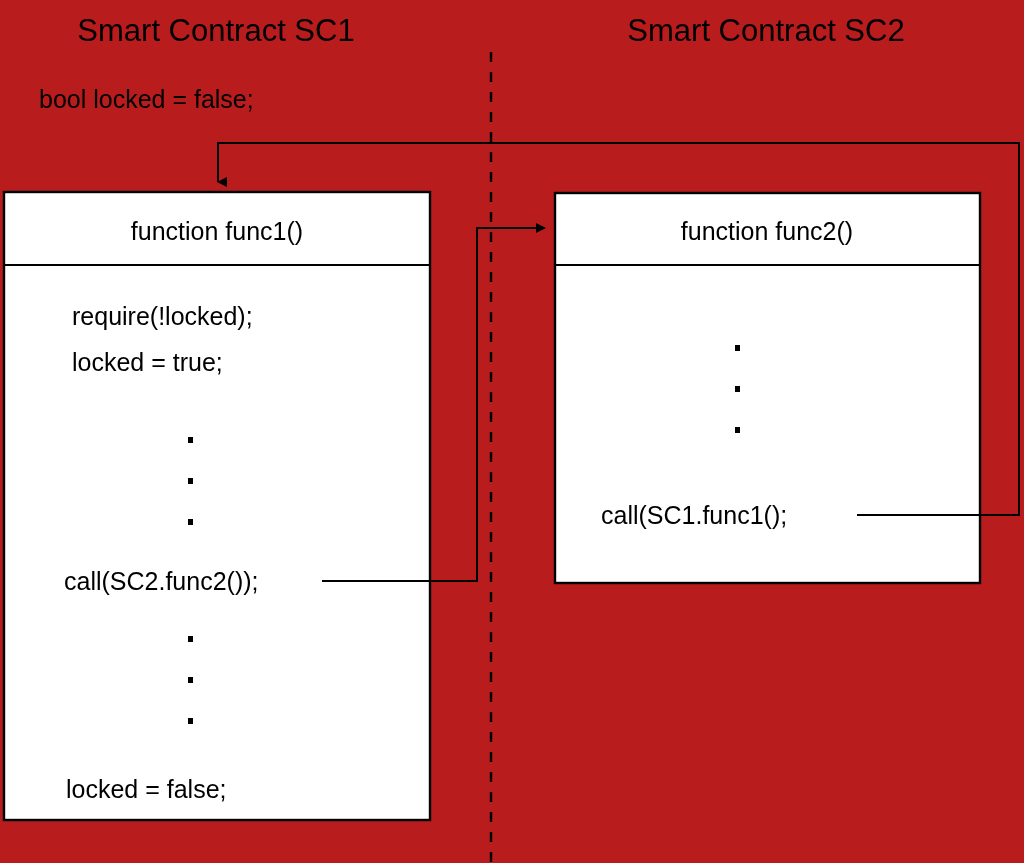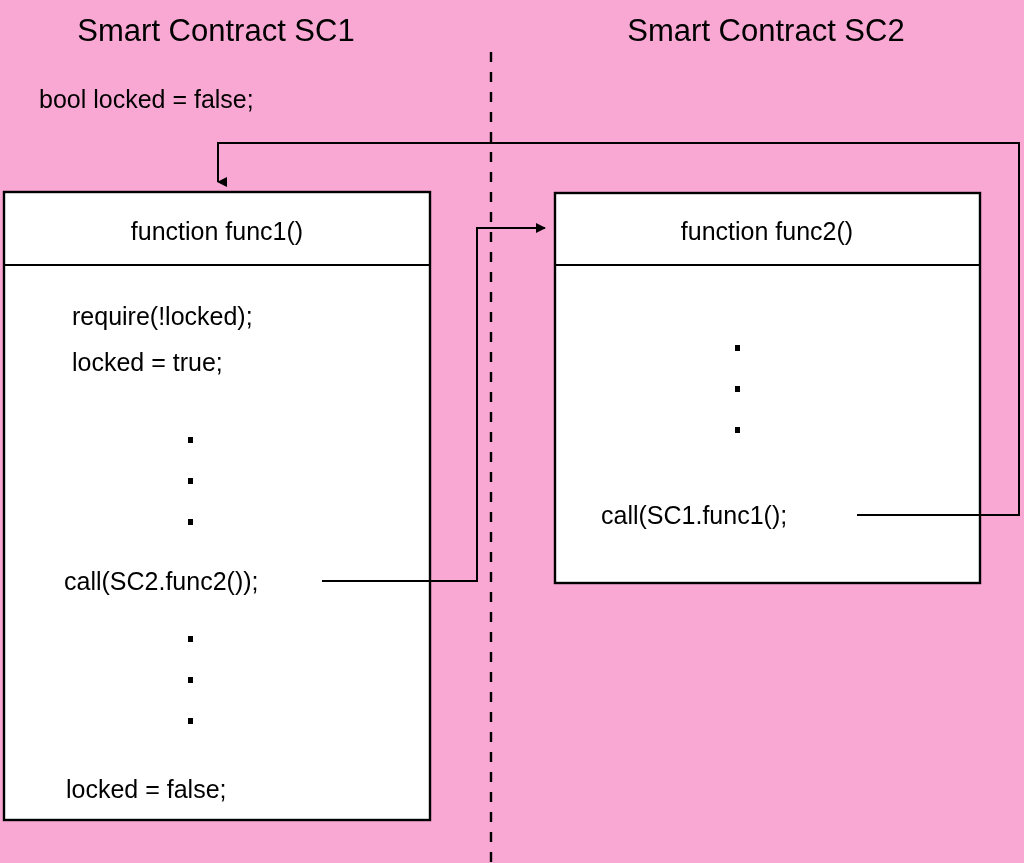--- a/index.html
+++ b/index.html
@@ -7,21 +7,21 @@
     padding: 0;
     background: #ffffff;
   }
   body {
     font-family: "Liberation Sans", sans-serif;
   }
   #canvas {
     position: relative;
     width: 1024px;
     height: 863px;
-    background: #f9a8d4;
+    background: #b91c1c;
     overflow: hidden;
   }
   #canvas svg {
     position: absolute;
     top: 0;
     left: 0;
     width: 1024px;
     height: 863px;
   }
   .svg-text {

